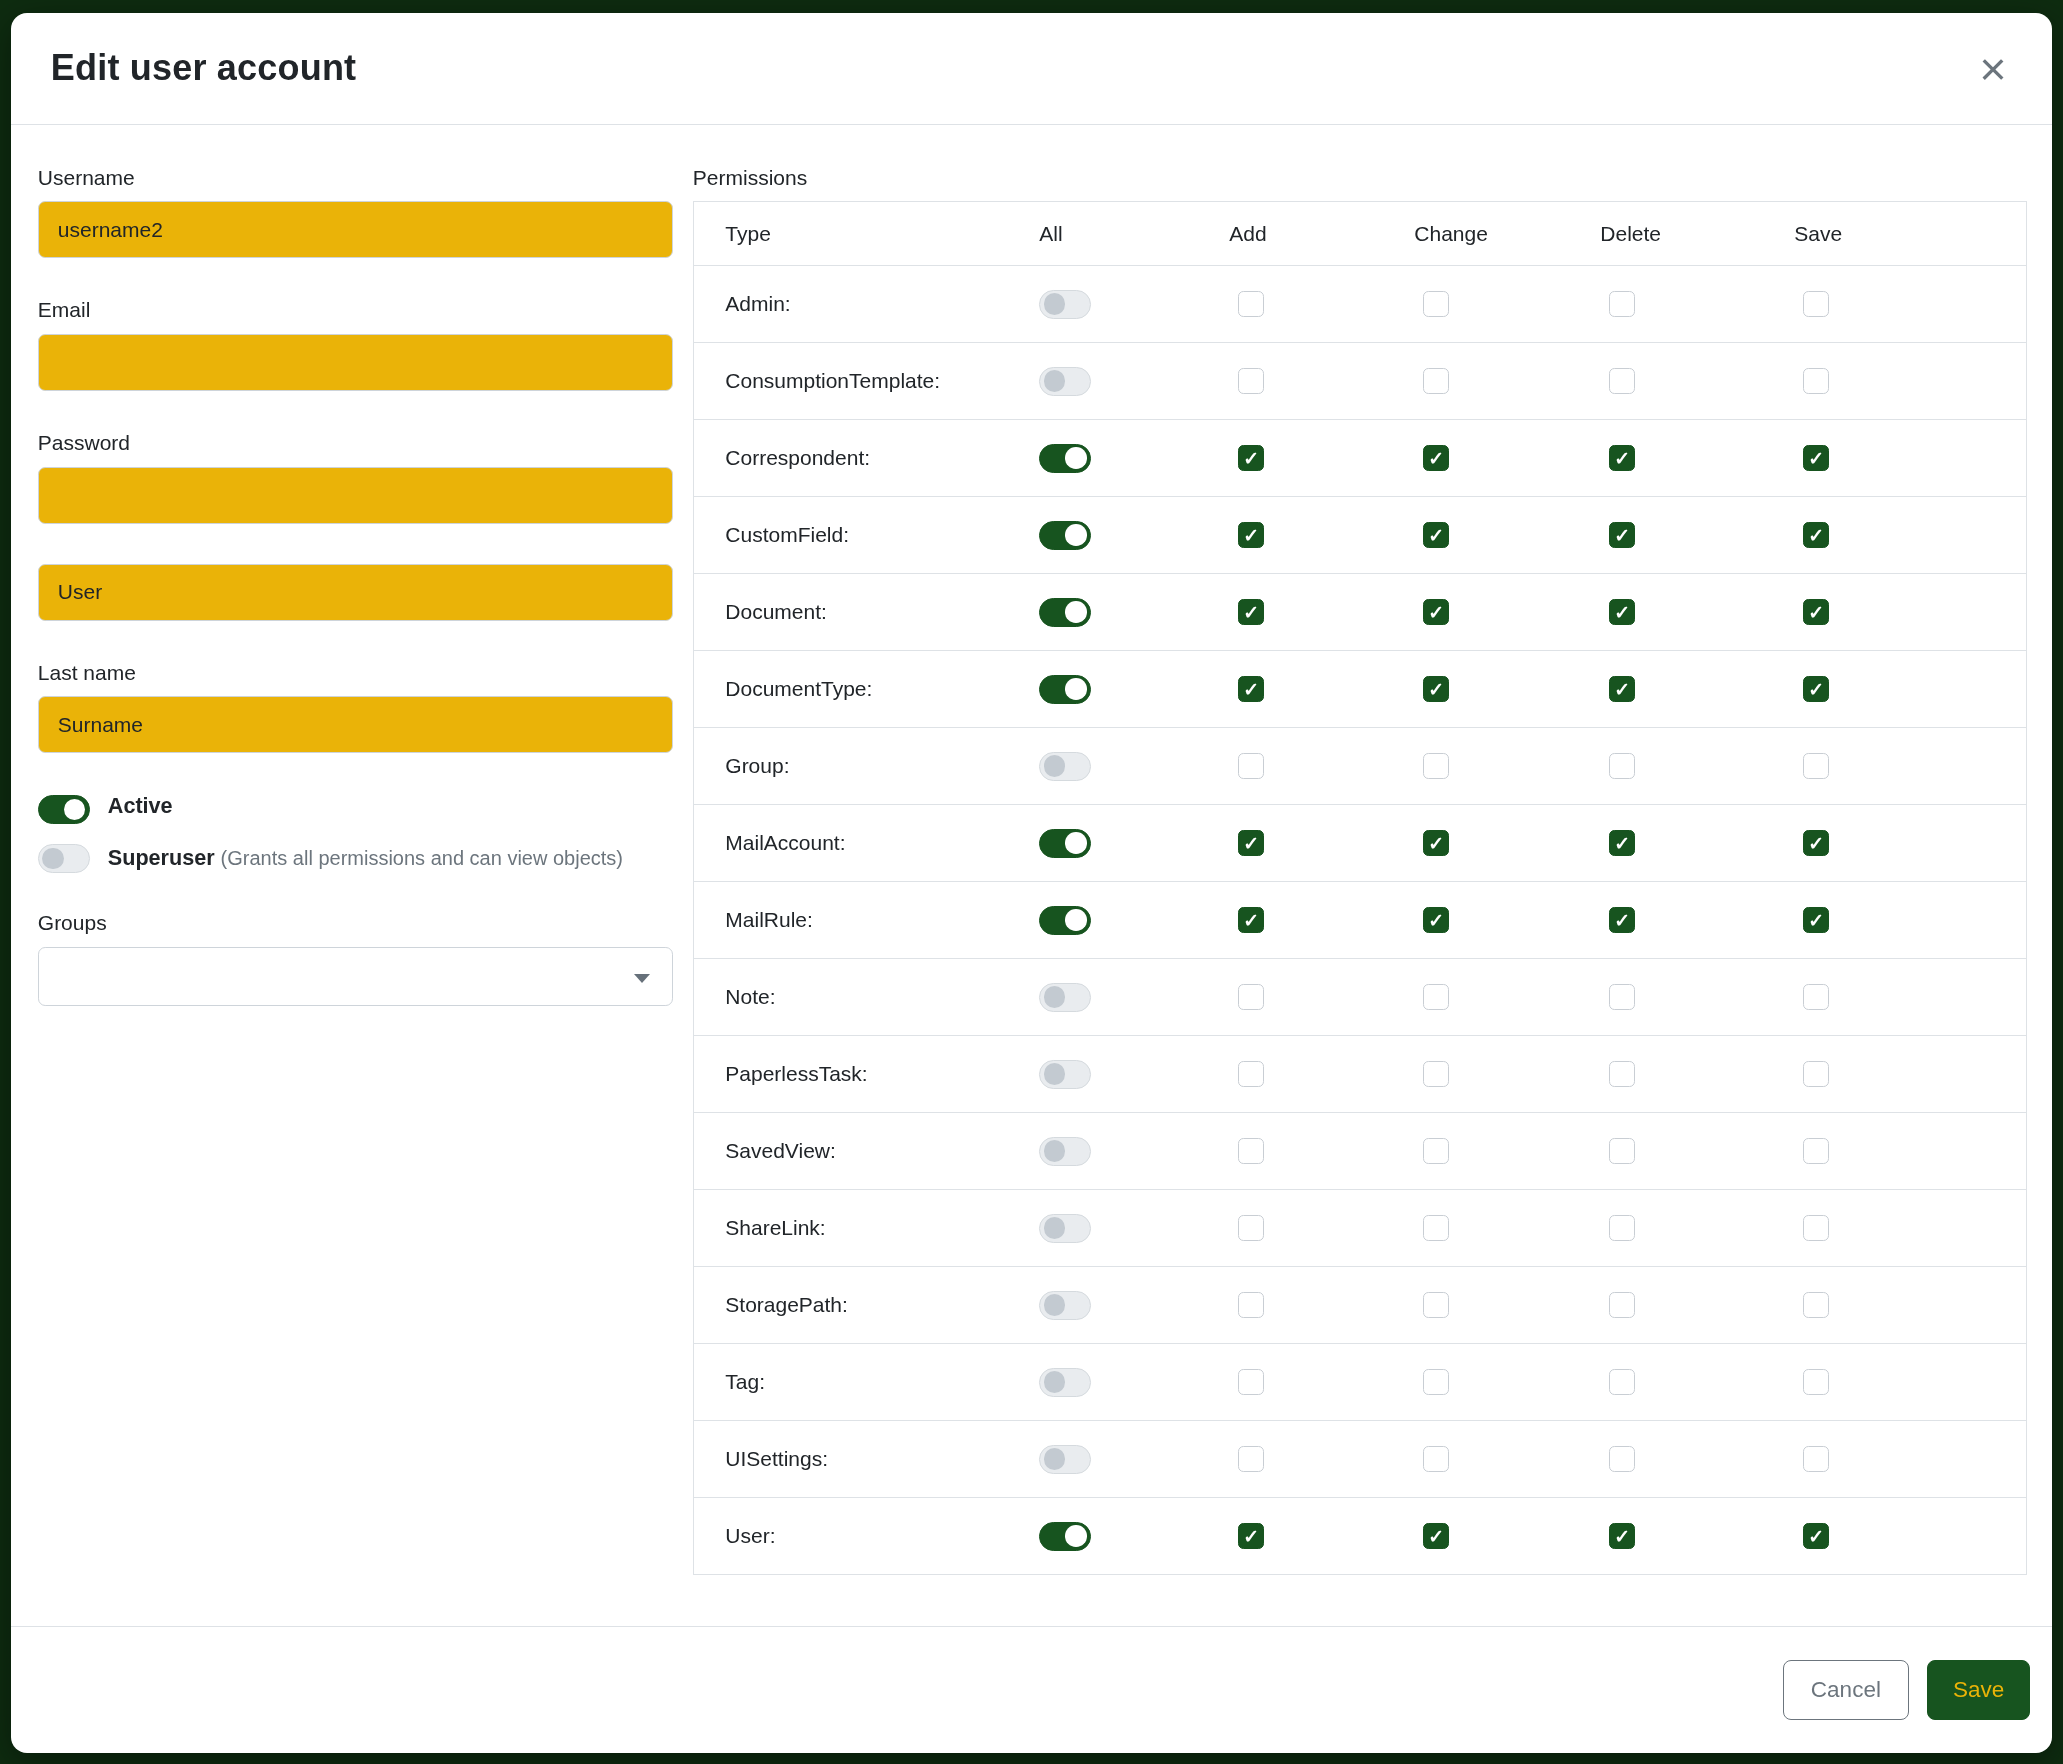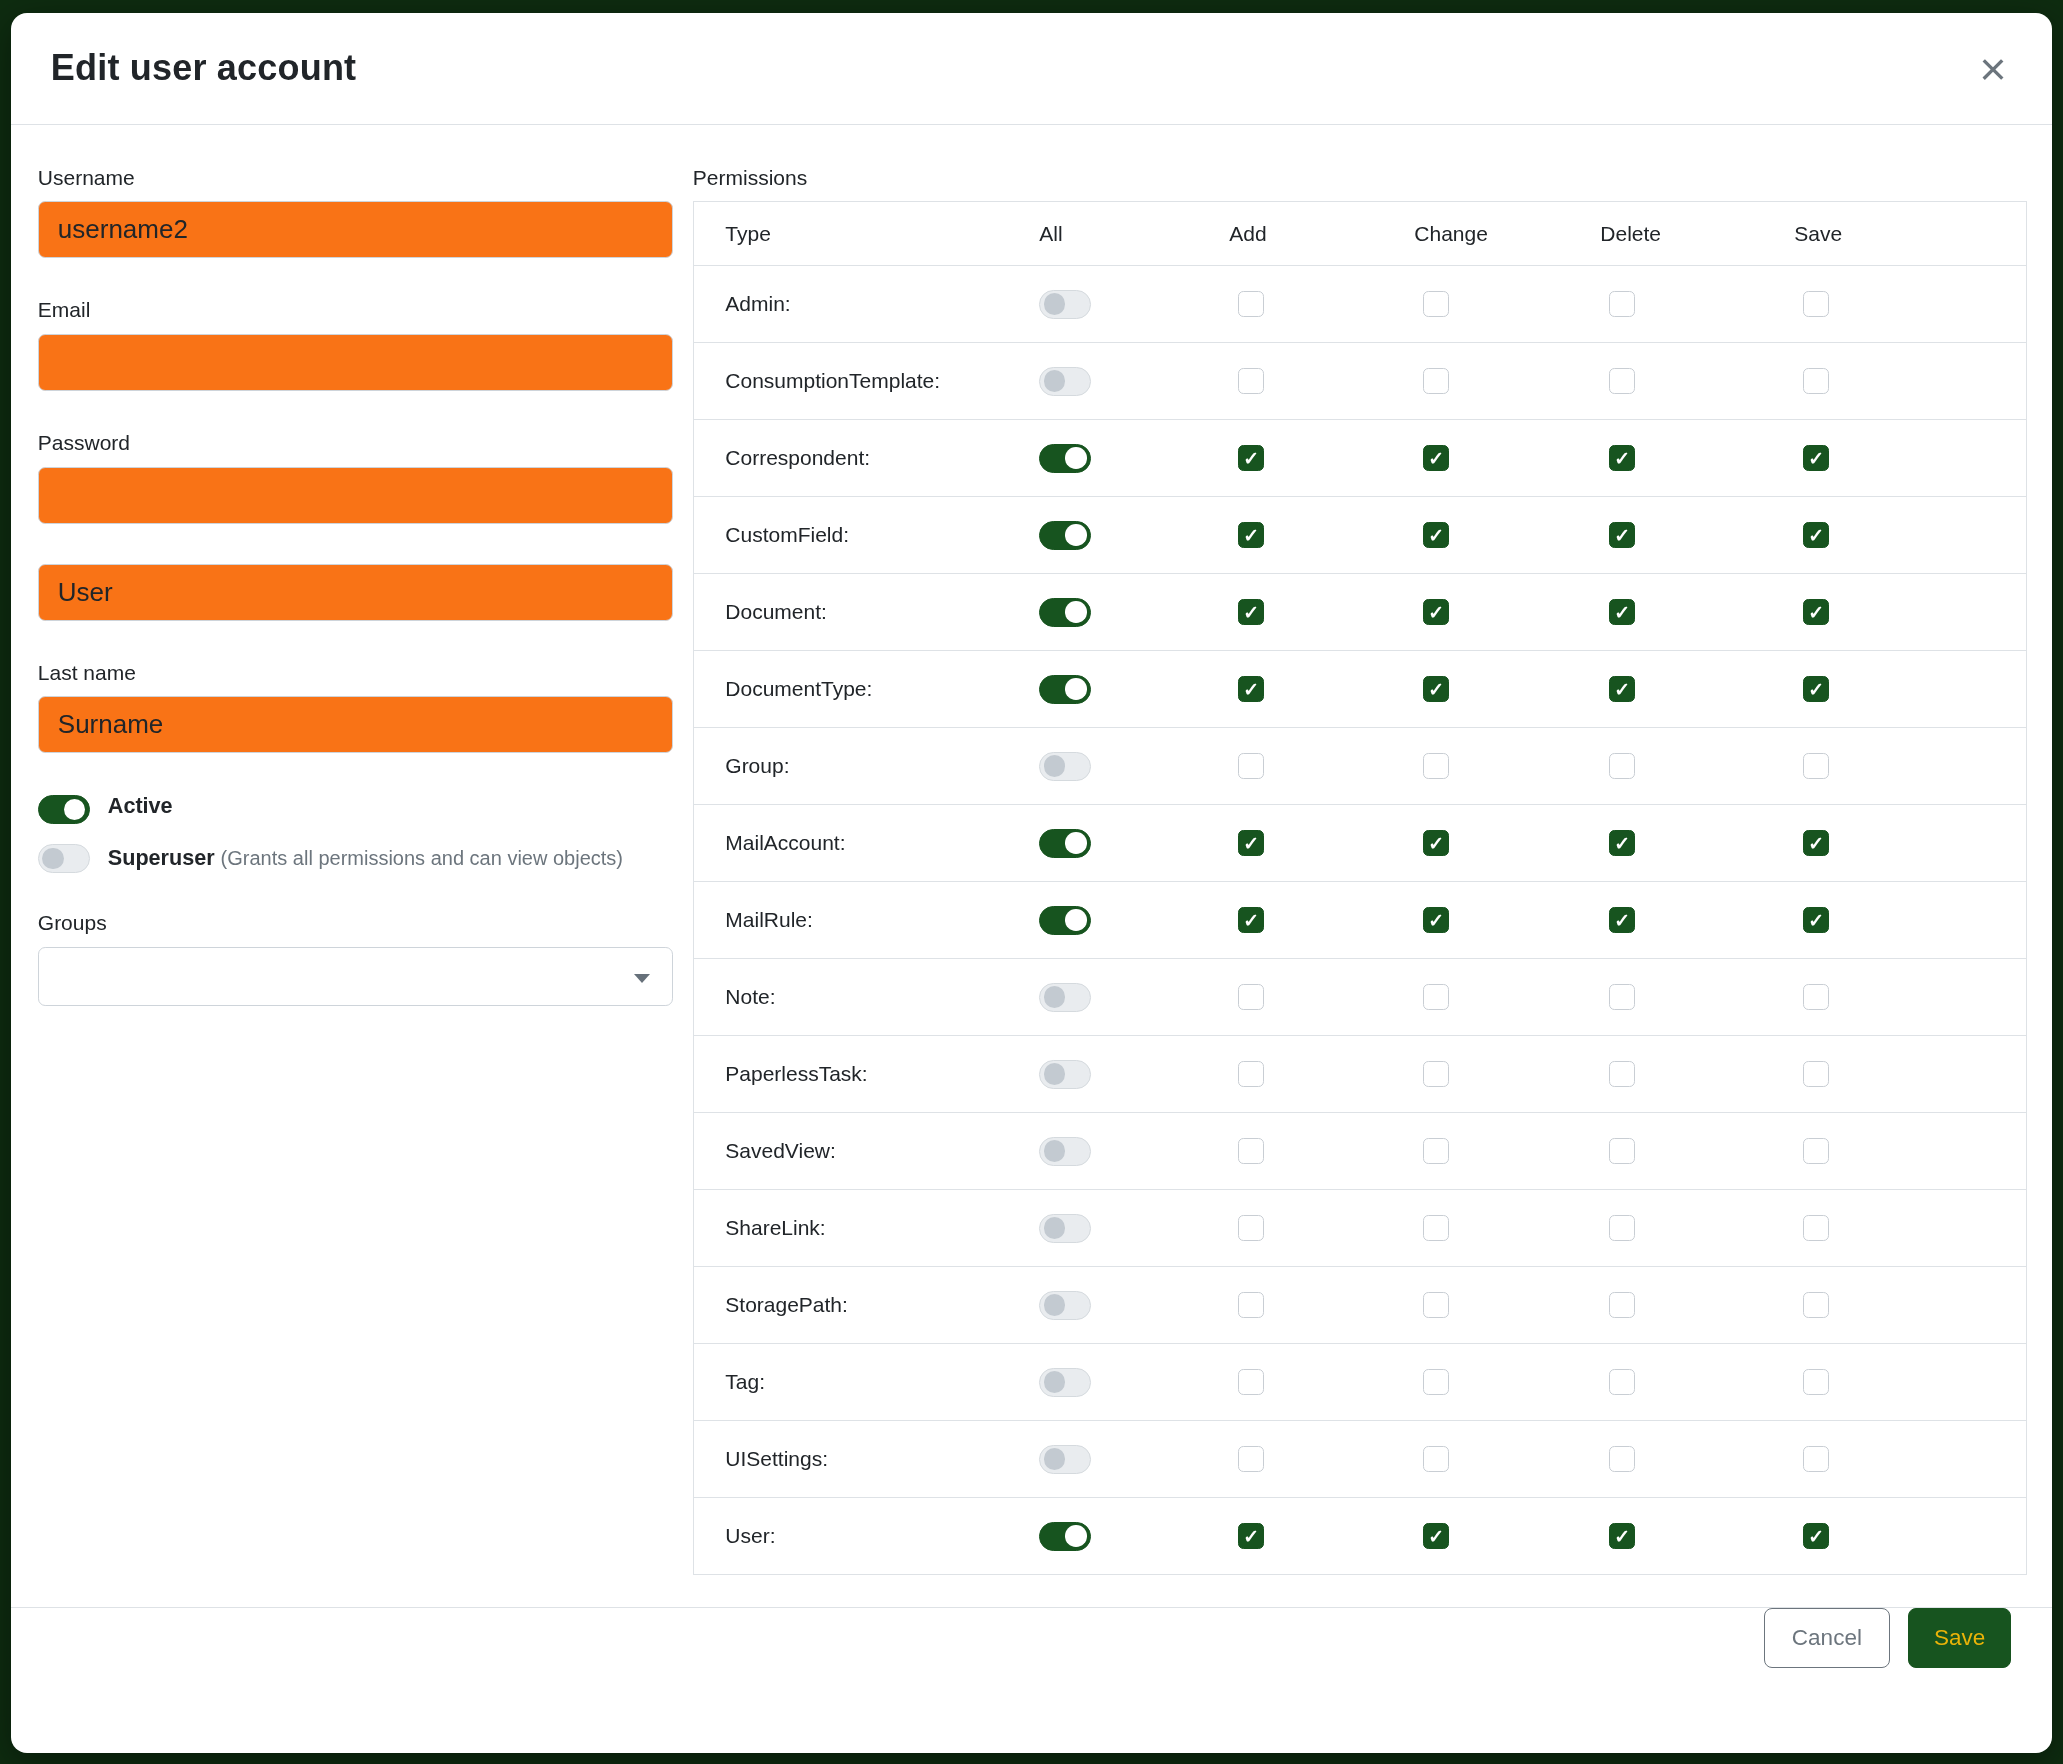--- a/index.html
+++ b/index.html
@@ -30,22 +30,22 @@
   }
   
   .modal-body { flex:1; display:flex; gap:20px; padding:41px 25px 0 27px; overflow:hidden; }
   .form-col { width:635px; flex:none; }
   .perm-col { flex:1; }
 
   .field-label { display:block; font-size:21px; margin-bottom:11.7px; color:#212529; }
   .form-group { margin-bottom:40px; }
   .text-input {
     width:100%; height:57px; border:0.9px solid #ced4da; border-radius:7.2px;
-    padding:0 19px; font-size:26px; color:#212529;
-    font-family:"Liberation Sans", sans-serif; outline:none; background:#f97316;
+    padding:0 19px; font-size:21px; color:#212529;
+    font-family:"Liberation Sans", sans-serif; outline:none; background:#eab308;
   }
   .select {
     width:100%; height:59px; border:0.9px solid #ced4da; border-radius:7.2px;
     position:relative; background:#fff; cursor:pointer;
   }
   .caret {
     position:absolute; right:21.6px; top:26px; width:0; height:0;
     border-left:8px solid transparent; border-right:8px solid transparent;
     border-top:9px solid #66707a;
   }
@@ -91,23 +91,23 @@
   .checkbox.checked { background:var(--accent,#17541f); border-color:var(--accent,#17541f); }
   .checkbox.checked::after {
     content:"\2713"; position:absolute; inset:0; display:flex;
     align-items:center; justify-content:center; color:#fff;
     font-size:19px; font-weight:bold;
   }
 
   
   .modal-footer {
     border-top:0.9px solid var(--border,#dee2e6);
-    height:146px; flex:none;
-    display:flex; justify-content:flex-end;
-    gap:18px; padding:0 41px;
+    height:127px; flex:none;
+    display:flex; align-items:center; justify-content:flex-end;
+    gap:18px; padding:0 22px;
   }
   .btn {
     height:60px; border-radius:8px; font-size:22.5px; cursor:pointer;
     font-family:"Liberation Sans", sans-serif;
   }
   .btn-cancel { background:#fff; border:0.9px solid #6c757d; color:#6c757d; padding:0 27px; }
   .btn-save { background:var(--accent,#17541f); border:0.9px solid var(--accent,#17541f); color:#eab308; padding:0 25px; }
 </style>
 </head>
 <body>

